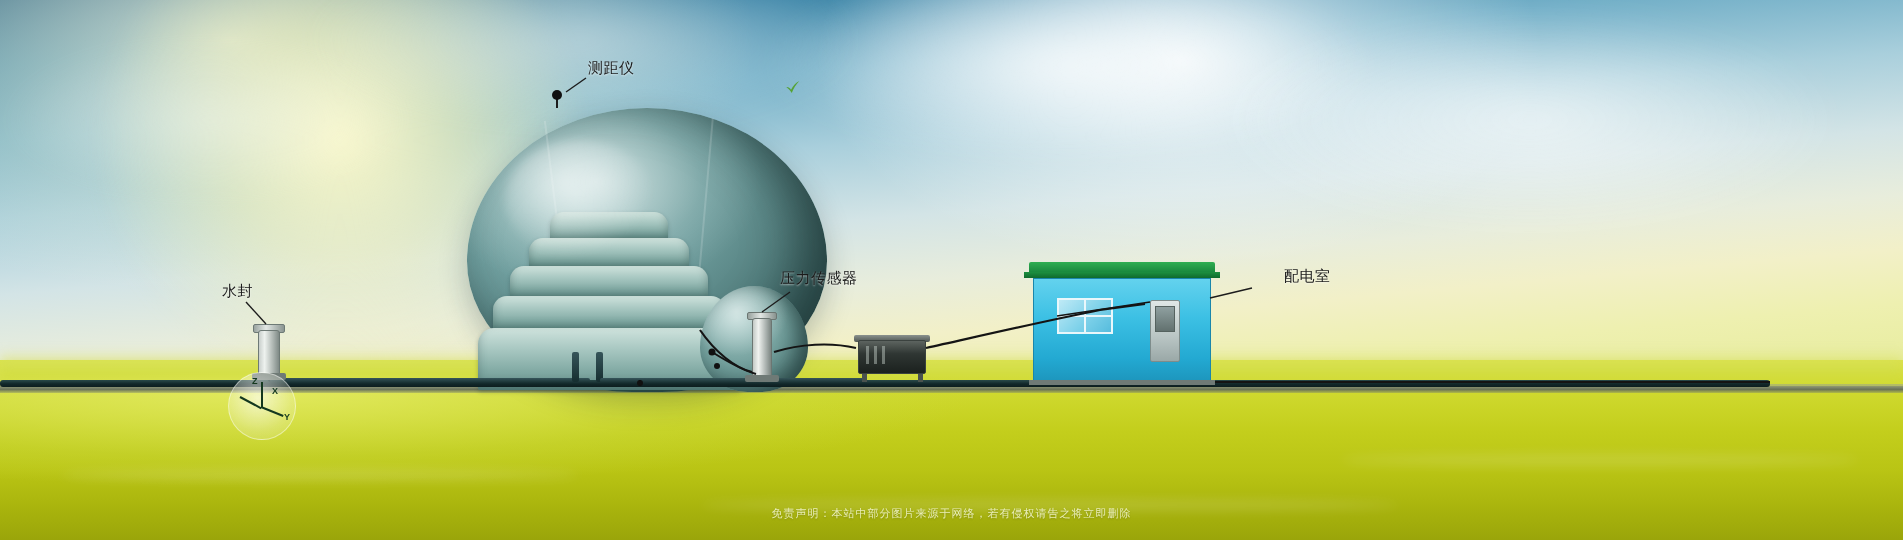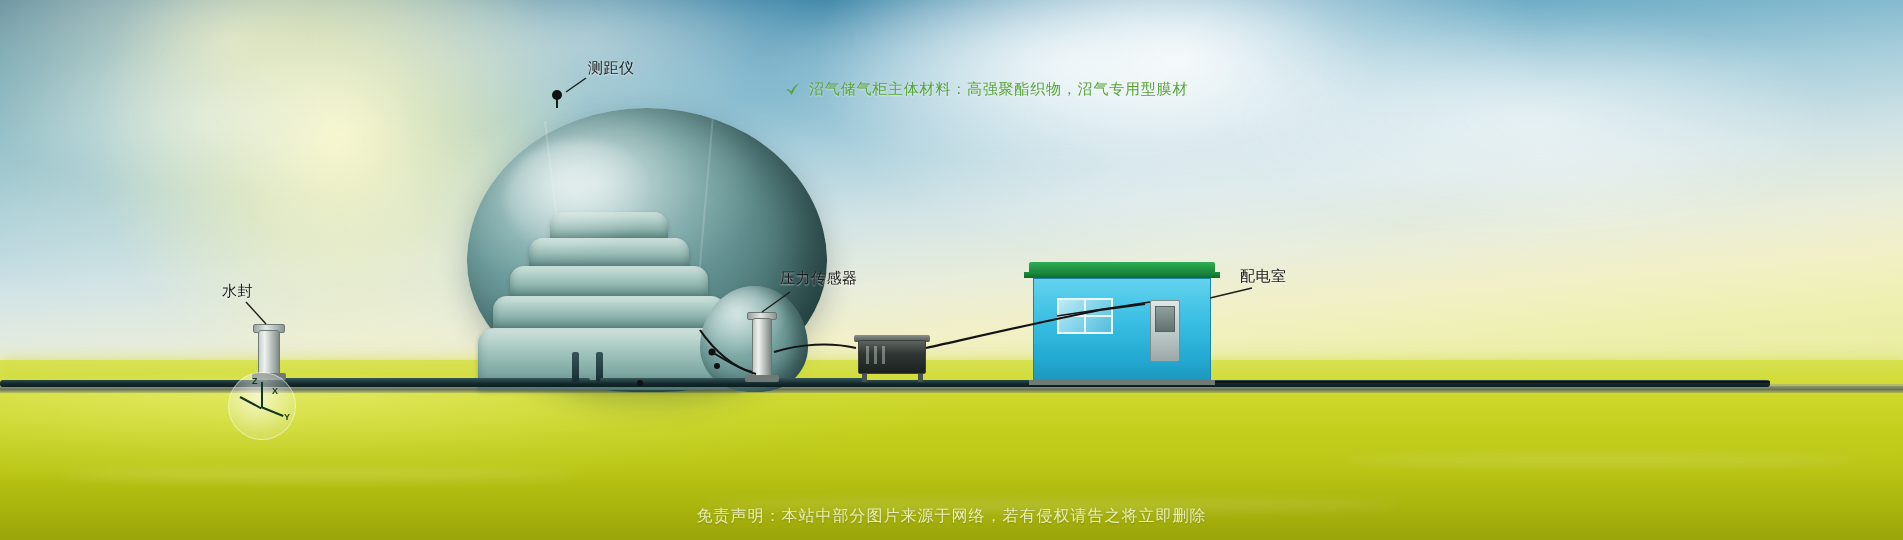--- a/index.html
+++ b/index.html
@@ -264,21 +264,21 @@
   .bullet {
     display:flex; align-items:center; gap:9px;
     margin-bottom:9px; font-size:15px; color:#55a336; letter-spacing:0.8px;
     text-shadow:0 1px 2px rgba(255,255,255,0.6);
   }
   .tick { flex:0 0 auto; width:15px; height:15px; display:block; }
 
   
   .disclaimer {
     position:absolute; left:0; top:506px; width:1903px; text-align:center;
-    font-size:16px; color:#f0f4c8; opacity:.9; letter-spacing:1px;
+    font-size:11px; color:#f0f4c8; opacity:.9; letter-spacing:1px;
     text-shadow:0 1px 2px rgba(90,98,20,0.45);
   }
 </style>
 </head>
 <body>
 
 <div id="scene">
 
   <div class="sky"></div>
   <div class="sun-glow"></div>
@@ -361,21 +361,21 @@
   <svg style="position:absolute; left:0; top:0;" width="1903" height="540">
     <path d="M586,78 L566,92" stroke="#1c1c1c" stroke-width="1.4" fill="none"></path>
     <path d="M246,302 L266,324" stroke="#1c1c1c" stroke-width="1.4" fill="none"></path>
     <path d="M790,292 L762,312" stroke="#1c1c1c" stroke-width="1.4" fill="none"></path>
     <path d="M1252,288 L1210,298" stroke="#1c1c1c" stroke-width="1.4" fill="none"></path>
   </svg>
 
   <div class="callout" style="left:588px; top:60px;">测距仪</div>
   <div class="callout" style="left:222px; top:283px;">水封</div>
   <div class="callout" style="left:780px; top:270px;">压力传感器</div>
-  <div class="callout" style="left:1240px; top:268px;">配电室</div>
+  <div class="callout" style="left:1284px; top:268px;">配电室</div>
 
   <div class="gizmo">
     <div class="gizmo-circle"></div>
     <div class="gizmo-axis" style="left:33px; top:10px; width:2px; height:26px;"></div>
     <div class="gizmo-axis" style="left:33px; top:34px; width:24px; height:2px; transform:rotate(22deg); transform-origin:left center;"></div>
     <div class="gizmo-axis" style="left:12px; top:24px; width:24px; height:2px; transform:rotate(28deg); transform-origin:left center;"></div>
     <div class="gizmo-lbl" style="left:24px; top:4px;">Z</div>
     <div class="gizmo-lbl" style="left:44px; top:14px;">X</div>
     <div class="gizmo-lbl" style="left:56px; top:40px;">Y</div>
   </div>
@@ -385,18 +385,17 @@
 <div class="copy">
 
 
 
   <ul class="bullets">
     <li class="bullet">
       <svg class="tick" viewBox="0 0 16 16">
         <path d="M1.6 7.6 C3.4 7.4 5.2 8.6 6.4 10.4 C8.6 6.2 11.6 2.8 15.2 1.0
                  C11.8 4.6 9.0 9.0 7.2 13.8 C5.6 11.2 3.8 9.2 1.6 7.6 Z" fill="#55a336"></path>
       </svg>
-      <span>沼气储气柜主体材料：高强聚酯织物，沼气专用型膜材</span>
     </li>
   </ul>
 </div>
 
 <div class="disclaimer">免责声明：本站中部分图片来源于网络，若有侵权请告之将立即删除</div>
 
 </body></html>

